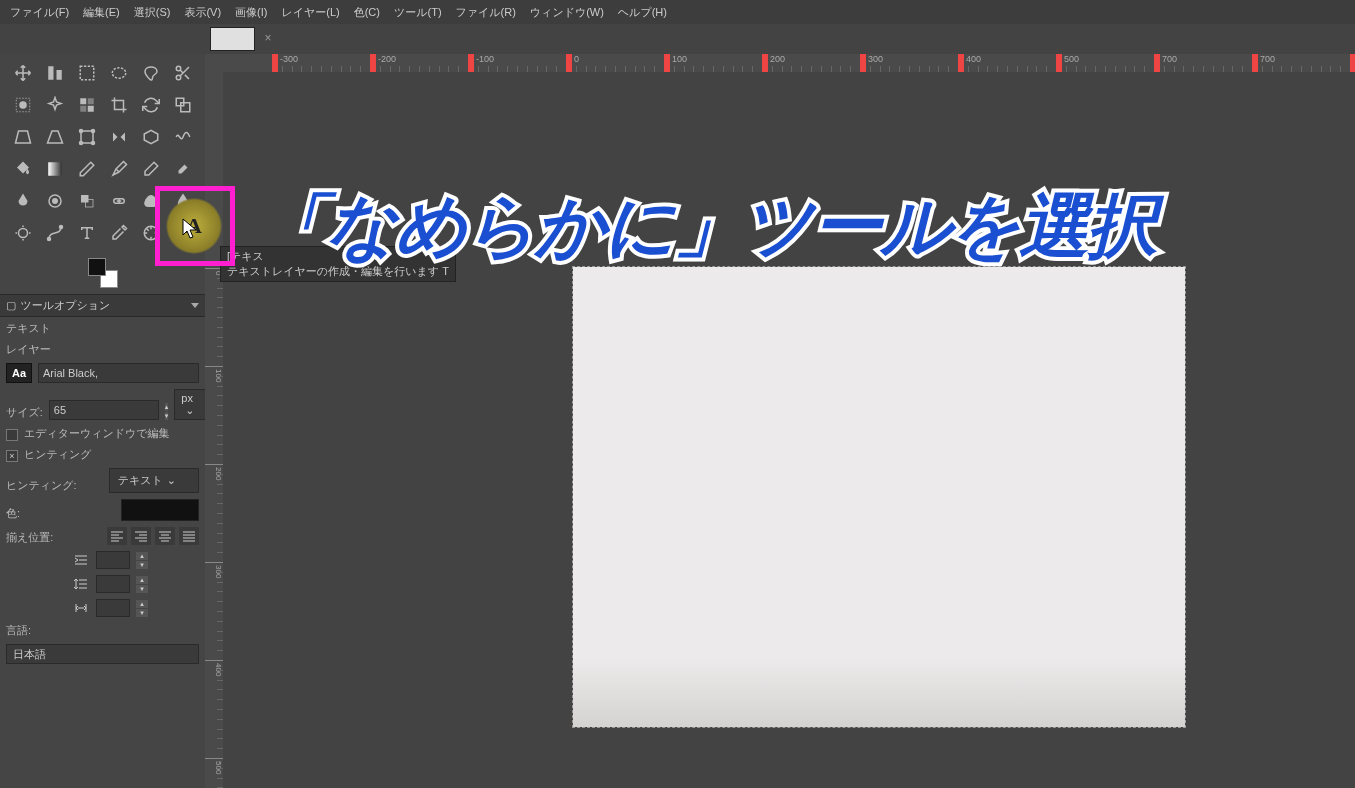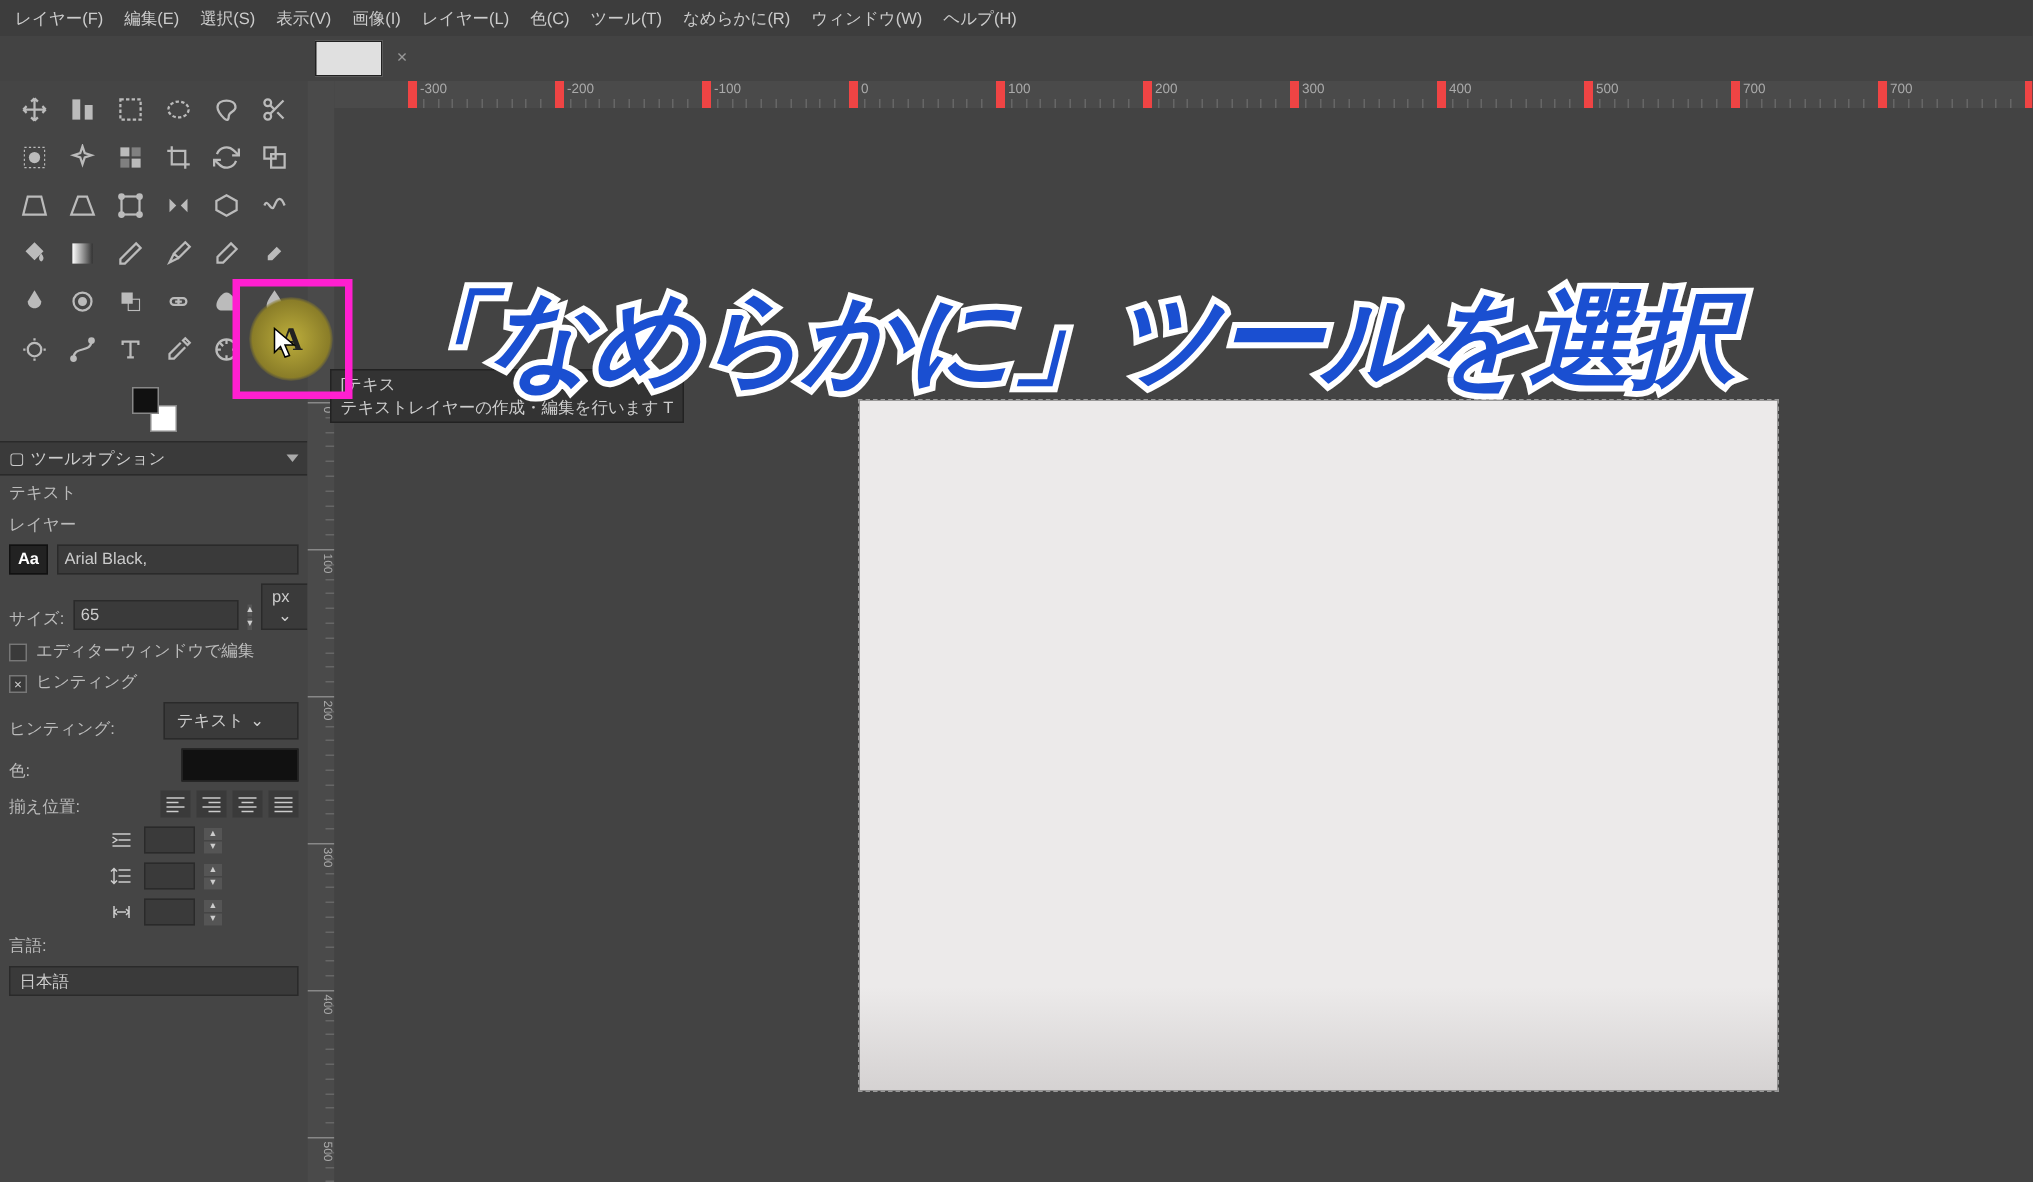--- a/index.html
+++ b/index.html
@@ -394,29 +394,29 @@
 }
 .chev {
   display: inline-block;
   margin-left: 4px;
 }
 </style>
 </head>
 <body>
 
 <div class="menubar">
-  <div class="menu">レイヤー(F)</div>
+  <div class="menu">ファイル(F)</div>
   <div class="menu">編集(E)</div>
   <div class="menu">選択(S)</div>
   <div class="menu">表示(V)</div>
   <div class="menu">画像(I)</div>
   <div class="menu">レイヤー(L)</div>
   <div class="menu">色(C)</div>
   <div class="menu">ツール(T)</div>
-  <div class="menu">なめらかに(R)</div>
+  <div class="menu">ファイル(R)</div>
   <div class="menu">ウィンドウ(W)</div>
   <div class="menu">ヘルプ(H)</div>
 </div>
 
 <div class="file-tab-bar">
   <div class="file-tab">
     <div class="file-thumb"></div>
     <div class="file-close">×</div>
   </div>
 </div>

